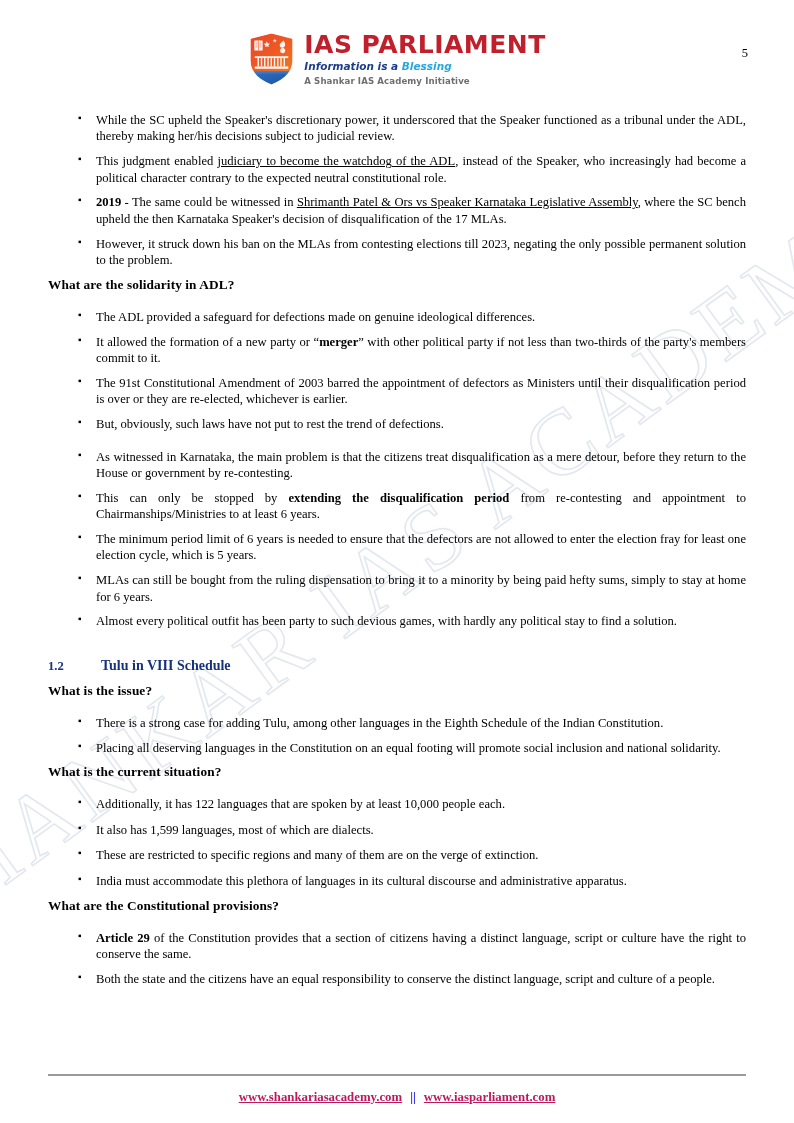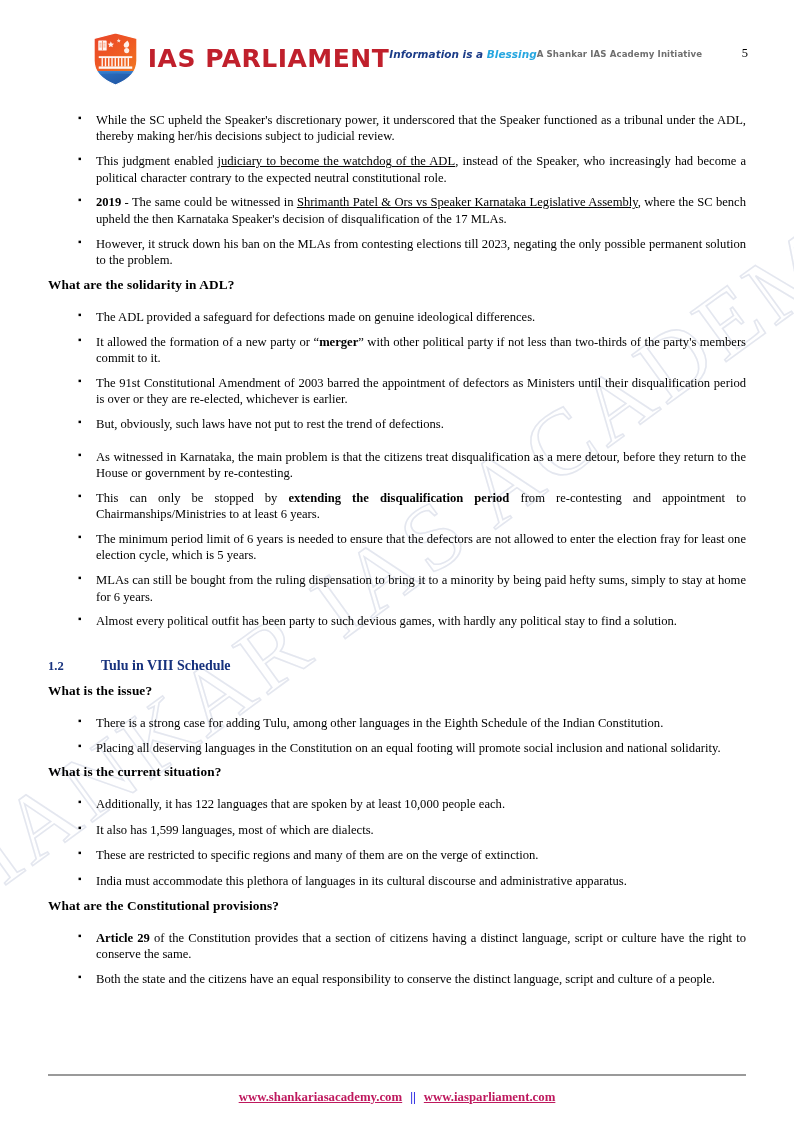--- a/index.html
+++ b/index.html
@@ -69,21 +69,21 @@
     gap: 9px;
   }
   .shield {
     width: 47px;
     height: 54px;
     flex: 0 0 auto;
     display: block;
   }
   .brand-text {
     display: flex;
-    flex-direction: row;
+    flex-direction: column;
     justify-content: center;
     line-height: 1;
   }
   .brand-title {
     font-family: "DejaVu Sans", sans-serif;
     font-size: 25px;
     font-weight: 700;
     letter-spacing: 0.5px;
     color: #c0202c;
     line-height: 1.05;

